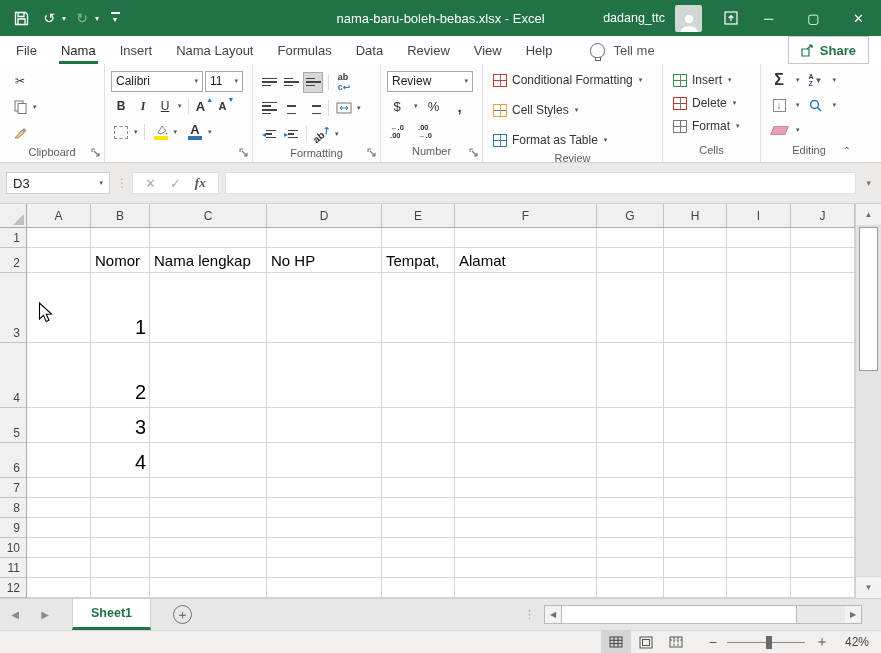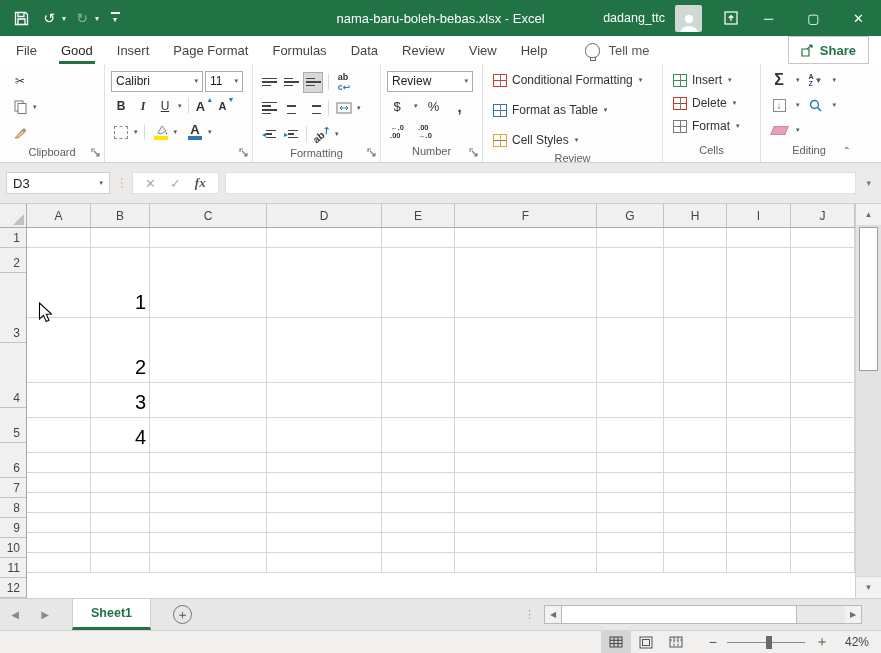--- a/index.html
+++ b/index.html
@@ -157,23 +157,23 @@
     </div>
     <div class="winbtn">─</div>
     <div class="winbtn">▢</div>
     <div class="winbtn">✕</div>
   </div>
 </div>
 
 <div class="tabrow">
   <div style="display:flex">
       <div class="rtab">File</div>
-      <div class="rtab active">Good</div>
+      <div class="rtab active">Nama</div>
       <div class="rtab">Insert</div>
-      <div class="rtab">Page Format</div>
+      <div class="rtab">Nama Layout</div>
       <div class="rtab">Formulas</div>
       <div class="rtab">Data</div>
       <div class="rtab">Review</div>
       <div class="rtab">View</div>
       <div class="rtab">Help</div>
     </div>
   <div class="tellme">
     <span class="bulb"></span>
     <span>Tell me</span>
   </div>
@@ -401,27 +401,27 @@
   </div>
 
   <div class="grp" style="width:180px">
     <div class="grp-body" style="flex-direction:column;gap:8px;padding-top:5px;padding-left:10px">
       <div class="menu-btn">
         <span class="gridic cf"></span>
         <span>Conditional Formatting</span>
           <span class="chev">▾</span>
       </div>
       <div class="menu-btn">
+        <span class="gridic cs"></span>
+        <span>Cell Styles</span>
+          <span class="chev">▾</span>
+      </div>
+      <div class="menu-btn">
         <span class="gridic fat"></span>
         <span>Format as Table</span>
-          <span class="chev">▾</span>
-      </div>
-      <div class="menu-btn">
-        <span class="gridic cs"></span>
-        <span>Cell Styles</span>
           <span class="chev">▾</span>
       </div>
     </div>
     <div class="grp-label">Review</div>
   </div>
 
   <div class="grp" style="width:98px">
     <div class="grp-body" style="flex-direction:column;gap:1px;padding-top:5px;padding-left:10px">
       <div class="menu-btn">
         <span class="gridic ins"></span>
@@ -532,20 +532,32 @@
         <div class="gcell" style="width: 59px;"></div>
         <div class="gcell" style="width: 117px;"></div>
         <div class="gcell" style="width: 115px;"></div>
         <div class="gcell" style="width: 73px;"></div>
         <div class="gcell" style="width: 142px;"></div>
         <div class="gcell" style="width: 67px;"></div>
         <div class="gcell" style="width: 63px;"></div>
         <div class="gcell" style="width: 64px;"></div>
         <div class="gcell" style="width: 64px;"></div>
       </div>
+      <div class="grow" style="height: 25px;">
+        <div class="gcell" style="width: 64px;"></div>
+        <div class="gcell" style="width: 59px; font-size: 15px;">Nomor</div>
+        <div class="gcell" style="width: 117px; font-size: 15px;">Nama lengkap</div>
+        <div class="gcell" style="width: 115px; font-size: 15px;">No HP</div>
+        <div class="gcell" style="width: 73px; font-size: 15px;">Tempat,</div>
+        <div class="gcell" style="width: 142px; font-size: 15px;">Alamat</div>
+        <div class="gcell" style="width: 67px;"></div>
+        <div class="gcell" style="width: 63px;"></div>
+        <div class="gcell" style="width: 64px;"></div>
+        <div class="gcell" style="width: 64px;"></div>
+      </div>
       <div class="grow" style="height: 70px;">
         <div class="gcell" style="width: 64px;"></div>
         <div class="gcell" style="width: 59px; font-size: 20px; justify-content: flex-end;">1</div>
         <div class="gcell" style="width: 117px;"></div>
         <div class="gcell" style="width: 115px;"></div>
         <div class="gcell" style="width: 73px;"></div>
         <div class="gcell" style="width: 142px;"></div>
         <div class="gcell" style="width: 67px;"></div>
         <div class="gcell" style="width: 63px;"></div>
         <div class="gcell" style="width: 64px;"></div>

